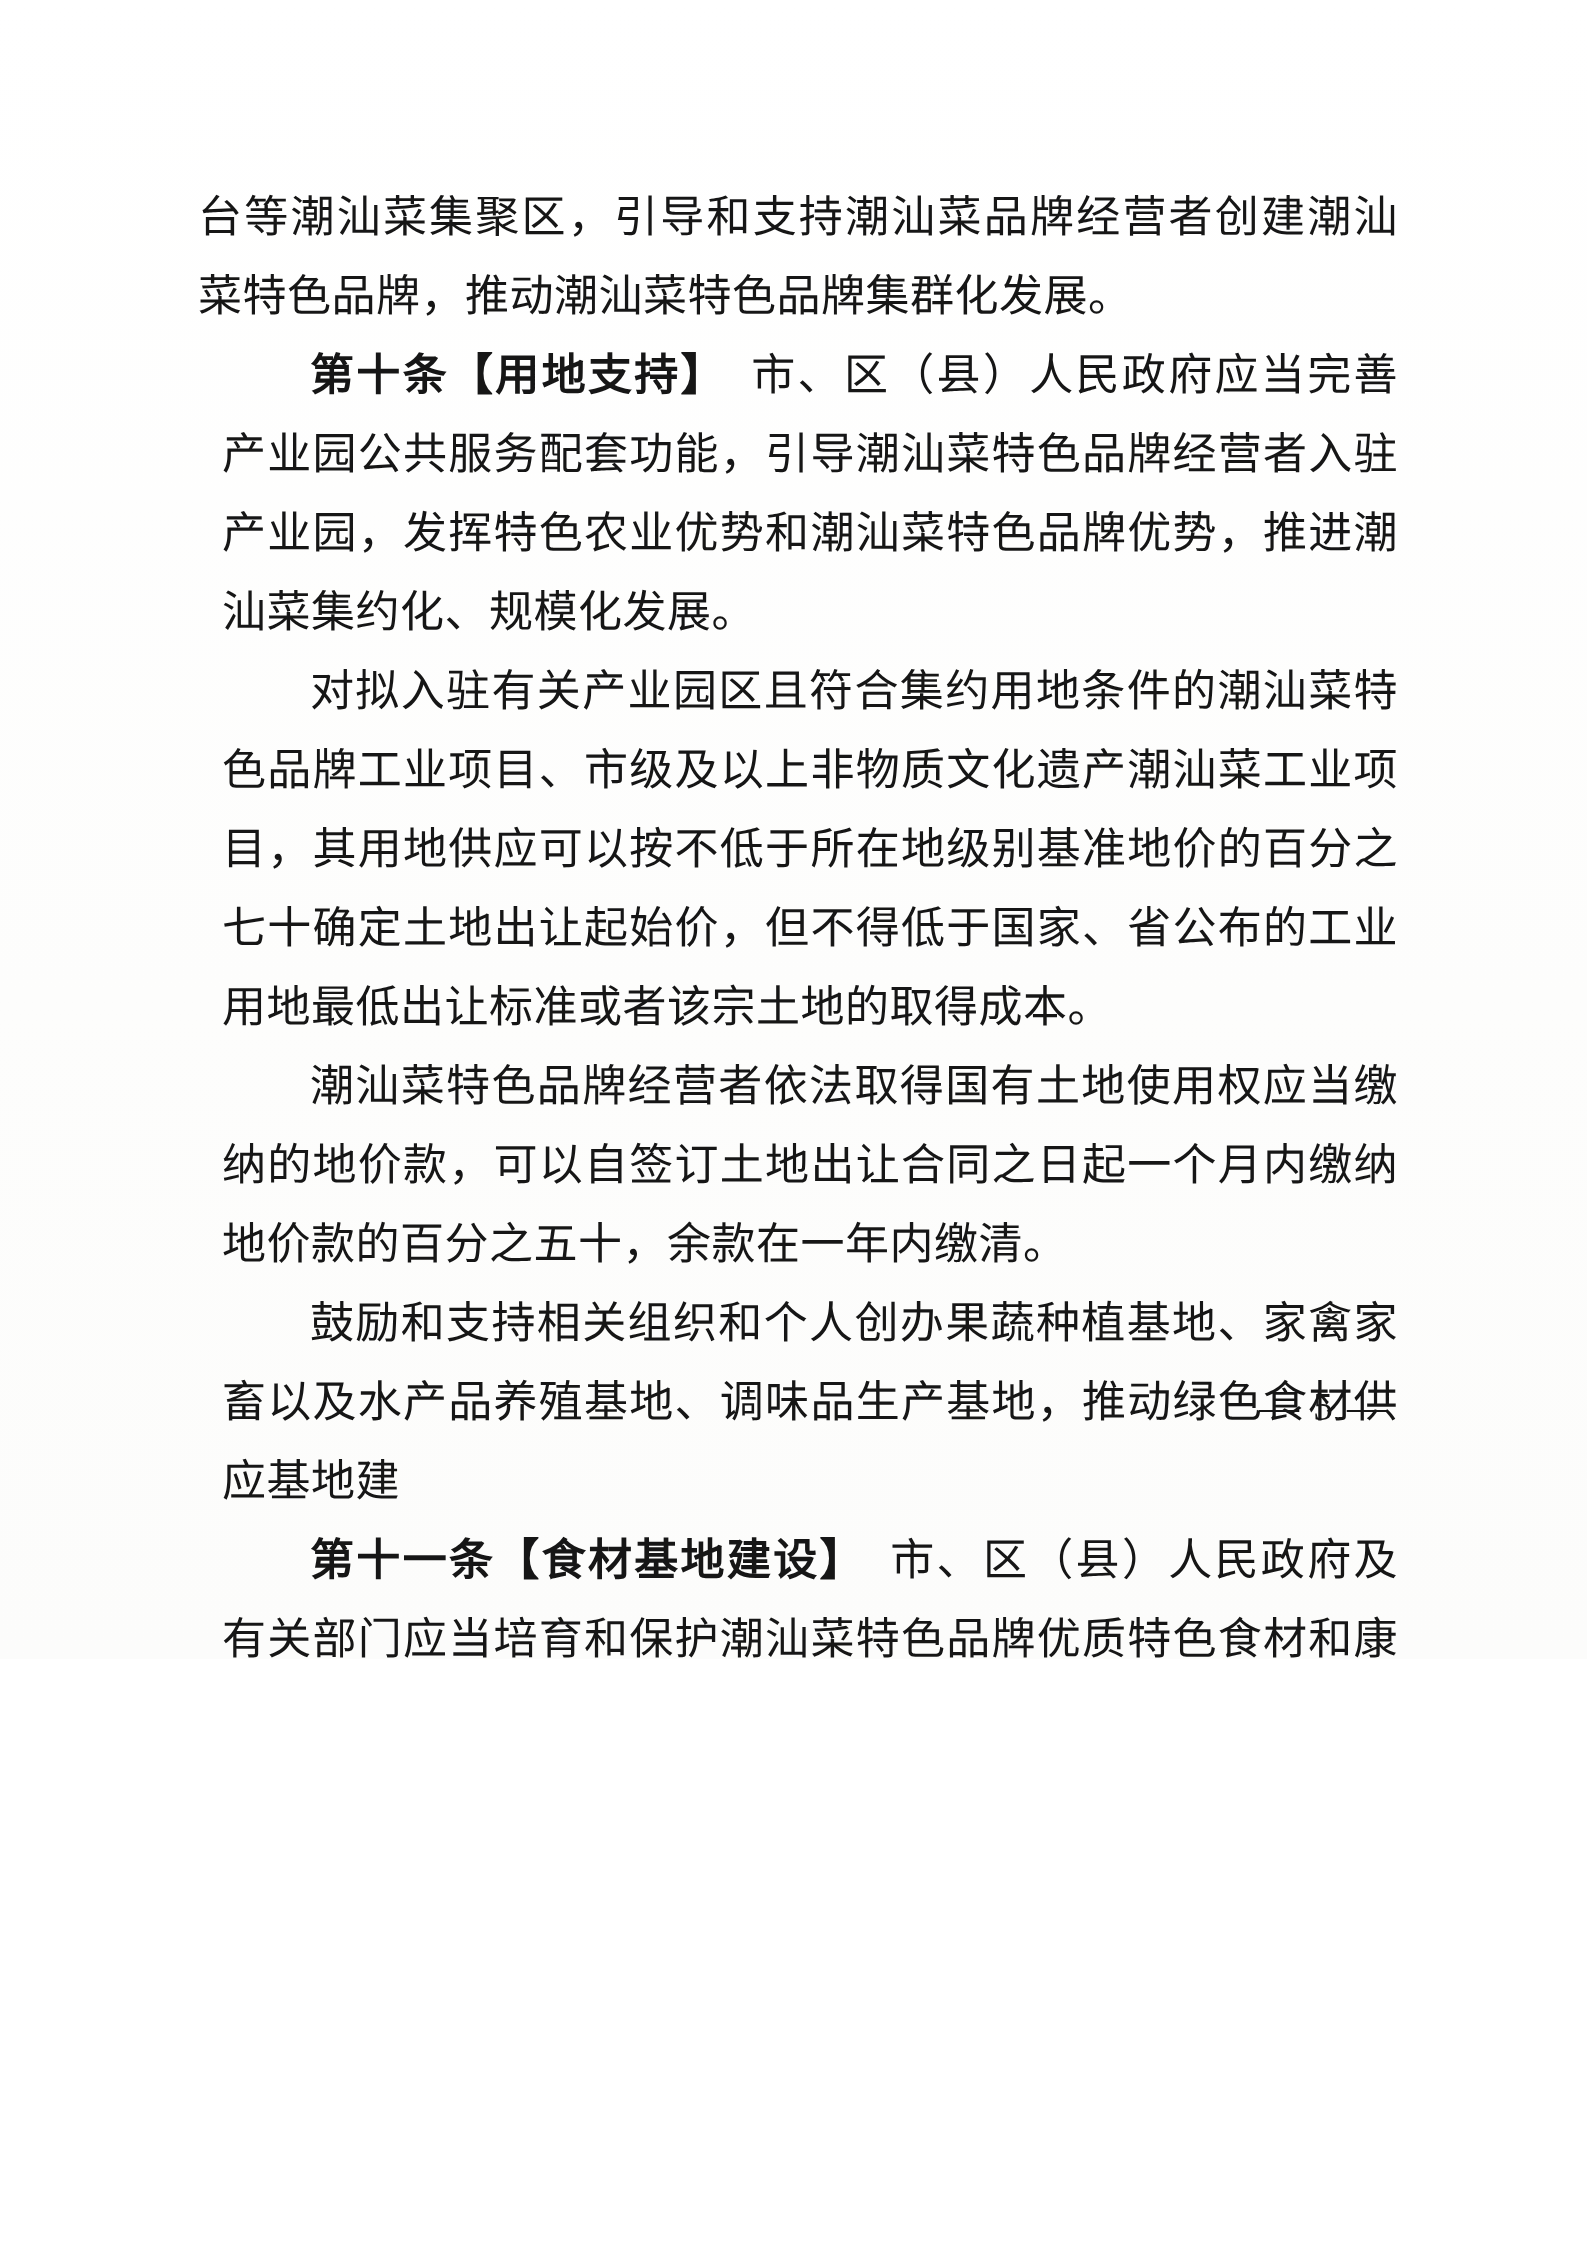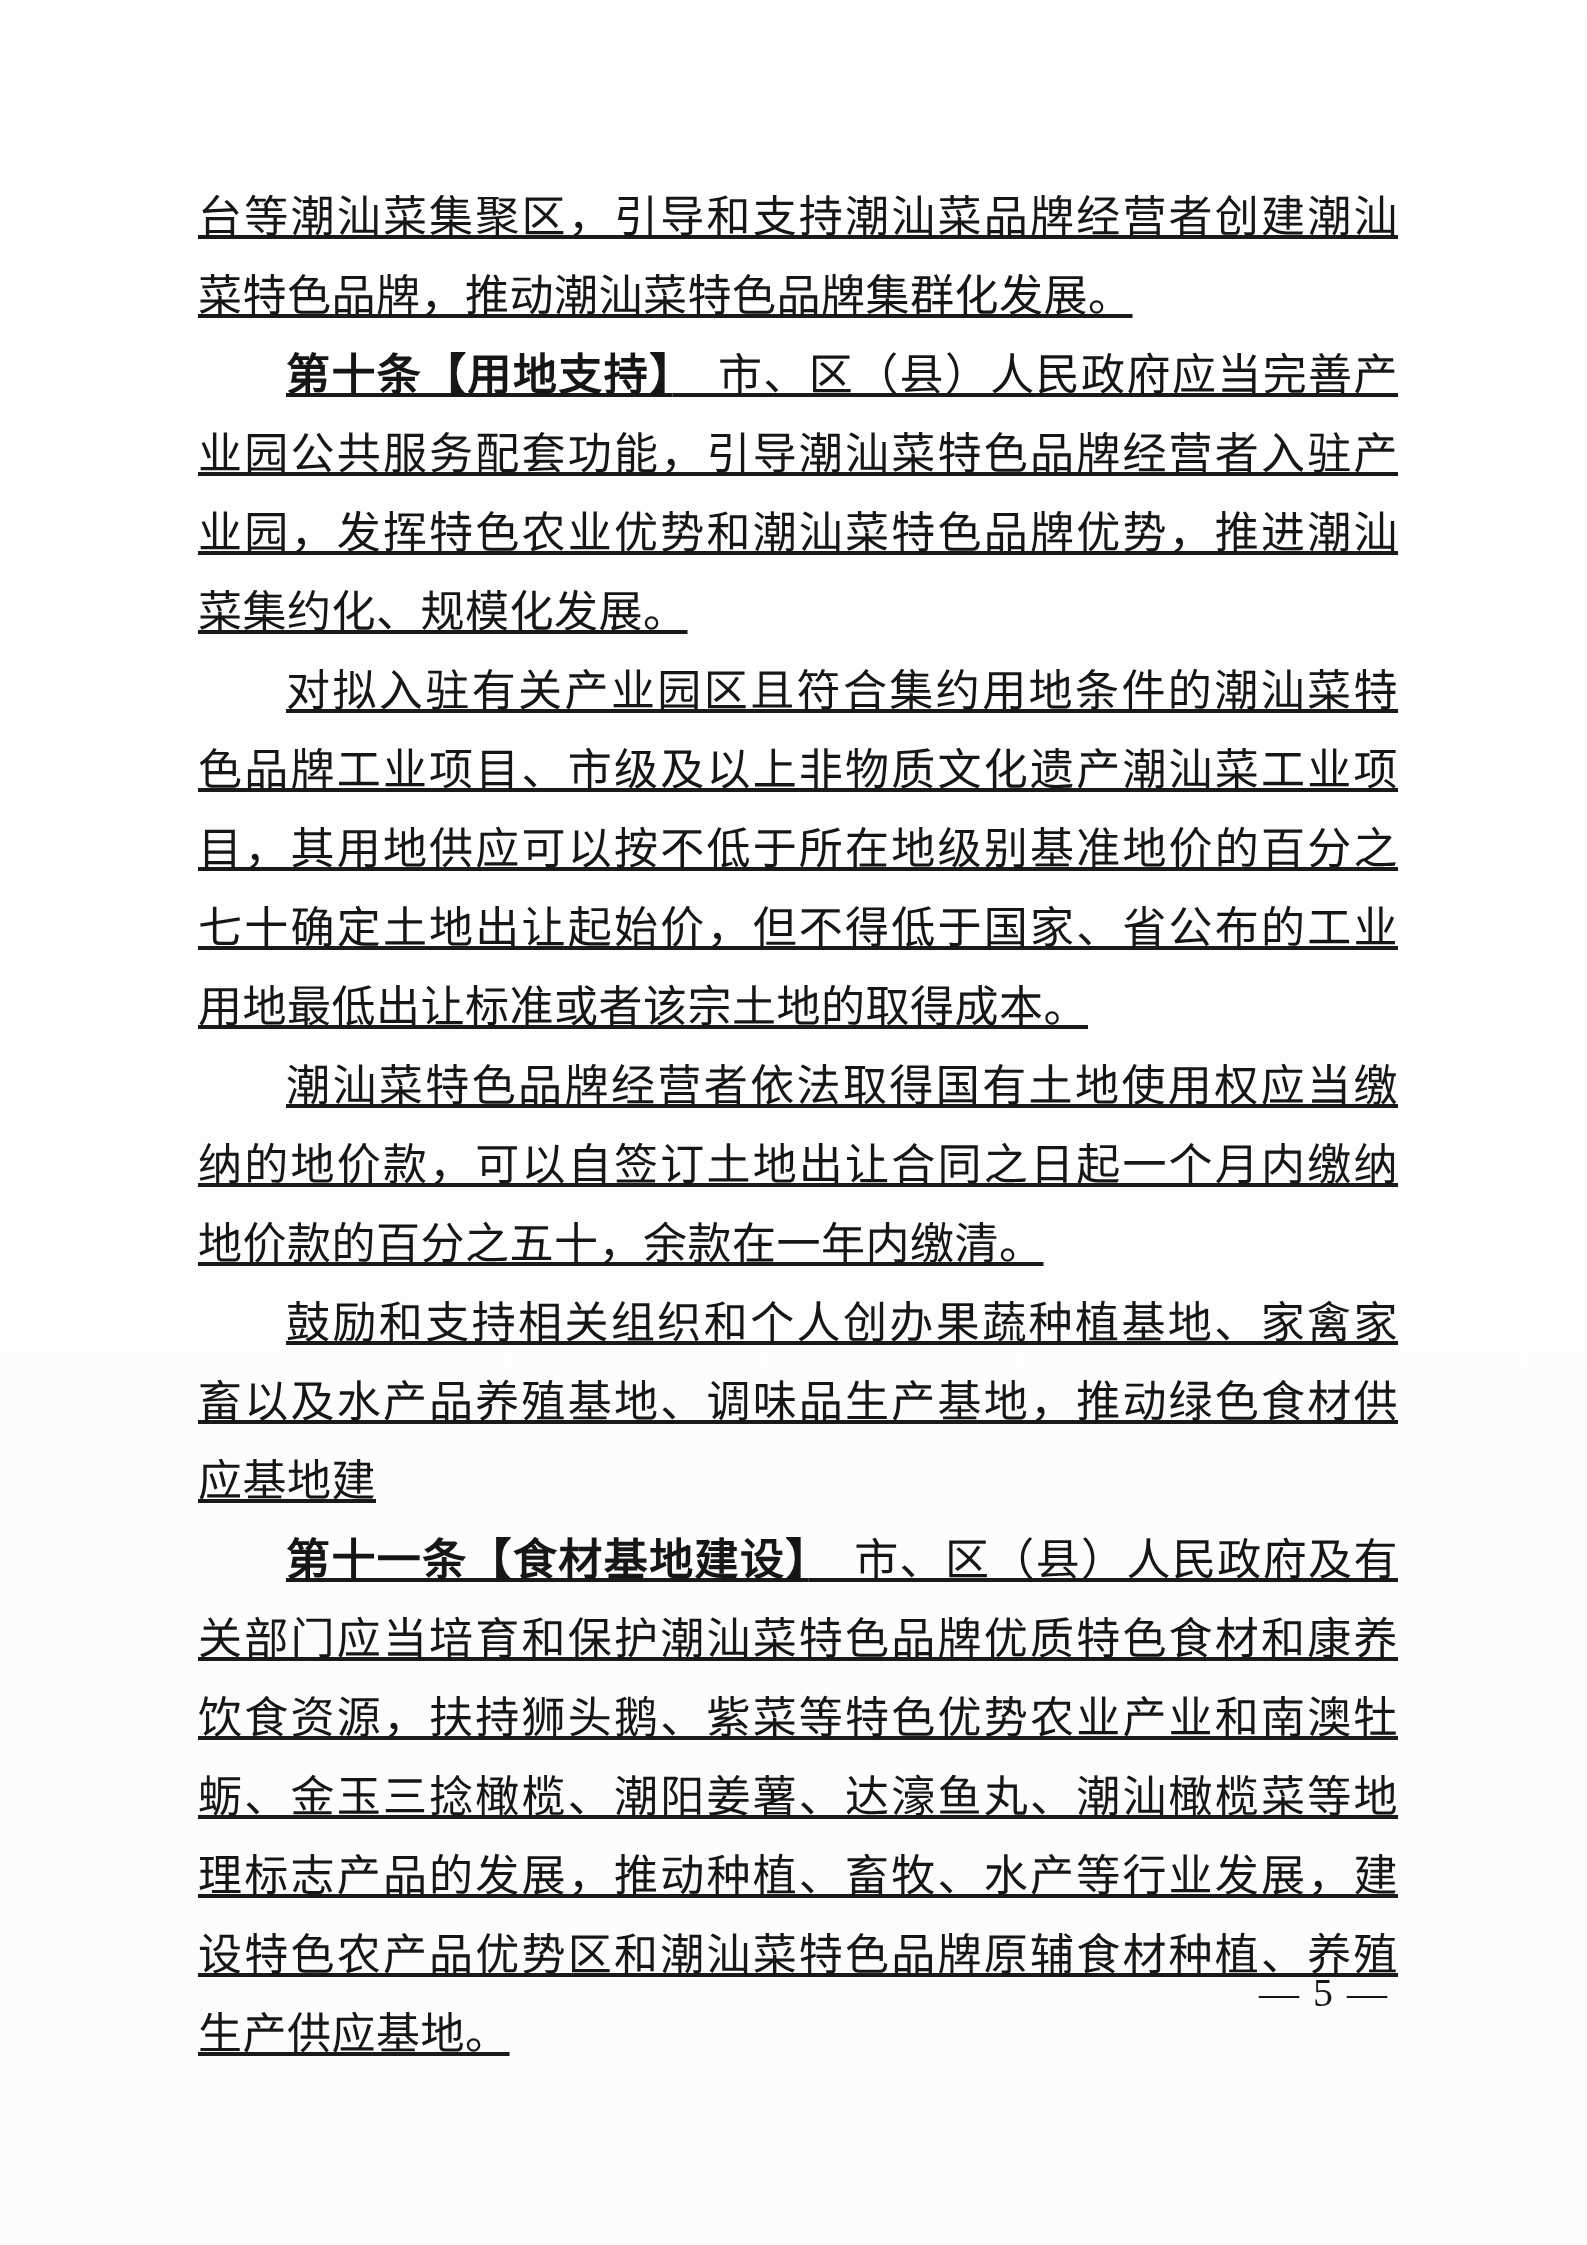--- a/index.html
+++ b/index.html
@@ -8,44 +8,44 @@
     padding: 0;
     background: #ffffff;
   }
   body {
     font-family: "Liberation Serif", "DejaVu Serif", serif;
     color: #1a1a1a;
   }
   .page {
     position: relative;
     width: 1587px;
-    height: 2245px;
+    height: 1659px;
     background: #0f766e;
     overflow: hidden;
     box-sizing: border-box;
-    text-decoration: underline;
   }
   .content {
     position: absolute;
     left: 198px;
     top: 178px;
     width: 1200px;
   }
   .para {
     margin: 0;
     font-size: 44px;
     line-height: 79px;
     letter-spacing: 0.5px;
     text-align: justify;
     text-justify: inter-character;
     color: #161616;
     font-weight: 400;
   }
   .para.indent {
     text-indent: 2em;
+    margin-left: 24px;
   }
   .heading-run {
     font-weight: 700;
     letter-spacing: 0.5px;
   }
   .page-number {
     position: absolute;
     right: 198px;
     bottom: 232px;
     font-size: 40px;

